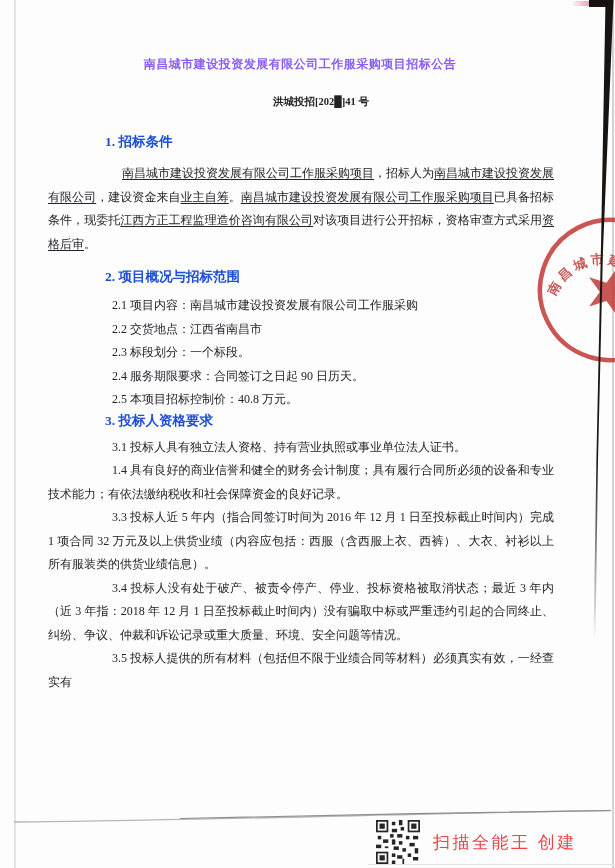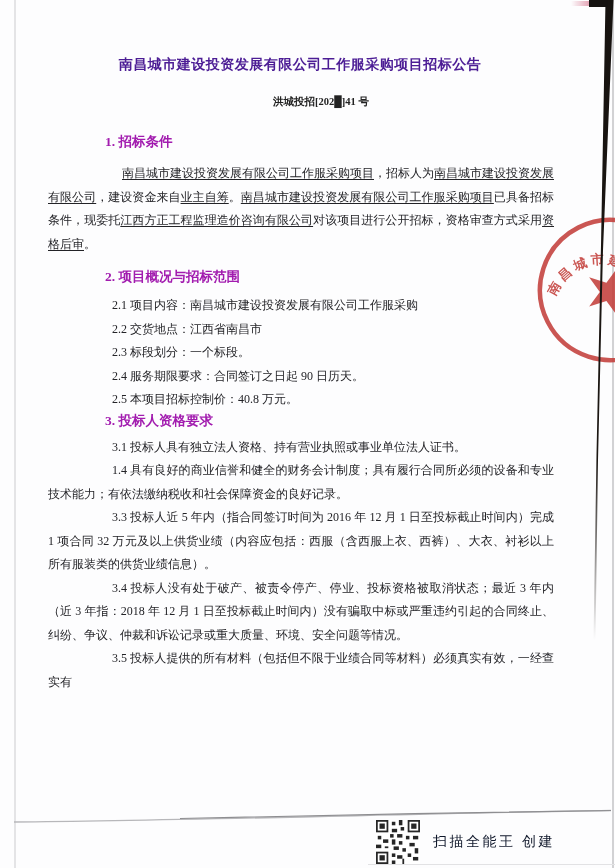--- a/index.html
+++ b/index.html
@@ -3,48 +3,48 @@
 <meta charset="utf-8">
 <style>
   html,body{margin:0;padding:0;}
   body{
     width:615px;height:868px;position:relative;overflow:hidden;
     background:#fdfdfe;color:#26262a;
     font-family:"Liberation Serif","DejaVu Serif",serif;
   }
   .page-title{
     position:absolute;top:56px;left:0;width:600px;text-align:center;
-    font-size:14px;font-weight:bold;letter-spacing:.5px;color:#4c1d95;
+    font-size:12px;font-weight:bold;letter-spacing:.5px;color:#8b5cf6;
   }
   .doc-number{
     position:absolute;top:95px;left:0;width:600px;text-align:center;
     font-size:10.5px;font-weight:bold;color:#222;padding-left:21px;
   }
   .content{
     position:absolute;left:48px;top:120px;width:506px;
     font-size:12px;line-height:23.5px;text-align:justify;color:#232327;
   }
-  .sec-heading{font-size:13.5px;font-weight:bold;line-height:18px;margin:0 0 0 57px;color:#a21caf;}
+  .sec-heading{font-size:13.5px;font-weight:bold;line-height:18px;margin:0 0 0 57px;color:#1d4ed8;}
   .h1{margin-top:13px;}
   .h2{margin-top:12px;}
   .h3{}
   .para{margin:11px 0 0 0;text-indent:74px;}
   .items{margin-top:8px;}
   .items3{margin-top:6px;}
   .item{margin:0;text-indent:64px;}
   .u{text-decoration:underline;text-underline-offset:2px;}
   .fold-line-left{position:absolute;left:14px;top:0;width:1.5px;height:868px;background:#e4e4e6;}
   .edge-line-right{position:absolute;left:612px;top:0;width:1.5px;height:868px;background:#d2d2d4;}
   .seal-svg{position:absolute;left:525px;top:205px;z-index:3;}
   .edge-svg{position:absolute;left:0;top:0;z-index:6;pointer-events:none;}
   .mark-pink{position:absolute;left:571px;top:1px;width:21px;height:5px;z-index:7;
     background:linear-gradient(to left,#e098ab,rgba(240,200,210,0));filter:blur(.6px);}
   .mark-black{position:absolute;left:589px;top:0;width:19px;height:7px;background:#151210;z-index:7;}
   .watermark{position:absolute;left:376px;top:820px;height:44px;display:flex;align-items:center;z-index:2;}
-  .wm-label{margin-left:13px;font-size:14px;letter-spacing:2.5px;color:#0f172a;
+  .wm-label{margin-left:13px;font-size:17px;letter-spacing:2.5px;color:#ef4444;
     font-family:"Liberation Sans","DejaVu Sans",sans-serif;}
   .wm-underline{position:absolute;left:368px;top:864px;width:247px;height:1px;background:#e2e2e4;}
 </style>
 </head>
 <body>
 
 <div class="fold-line-left"></div>
 
 <div class="edge-line-right"></div>
 

